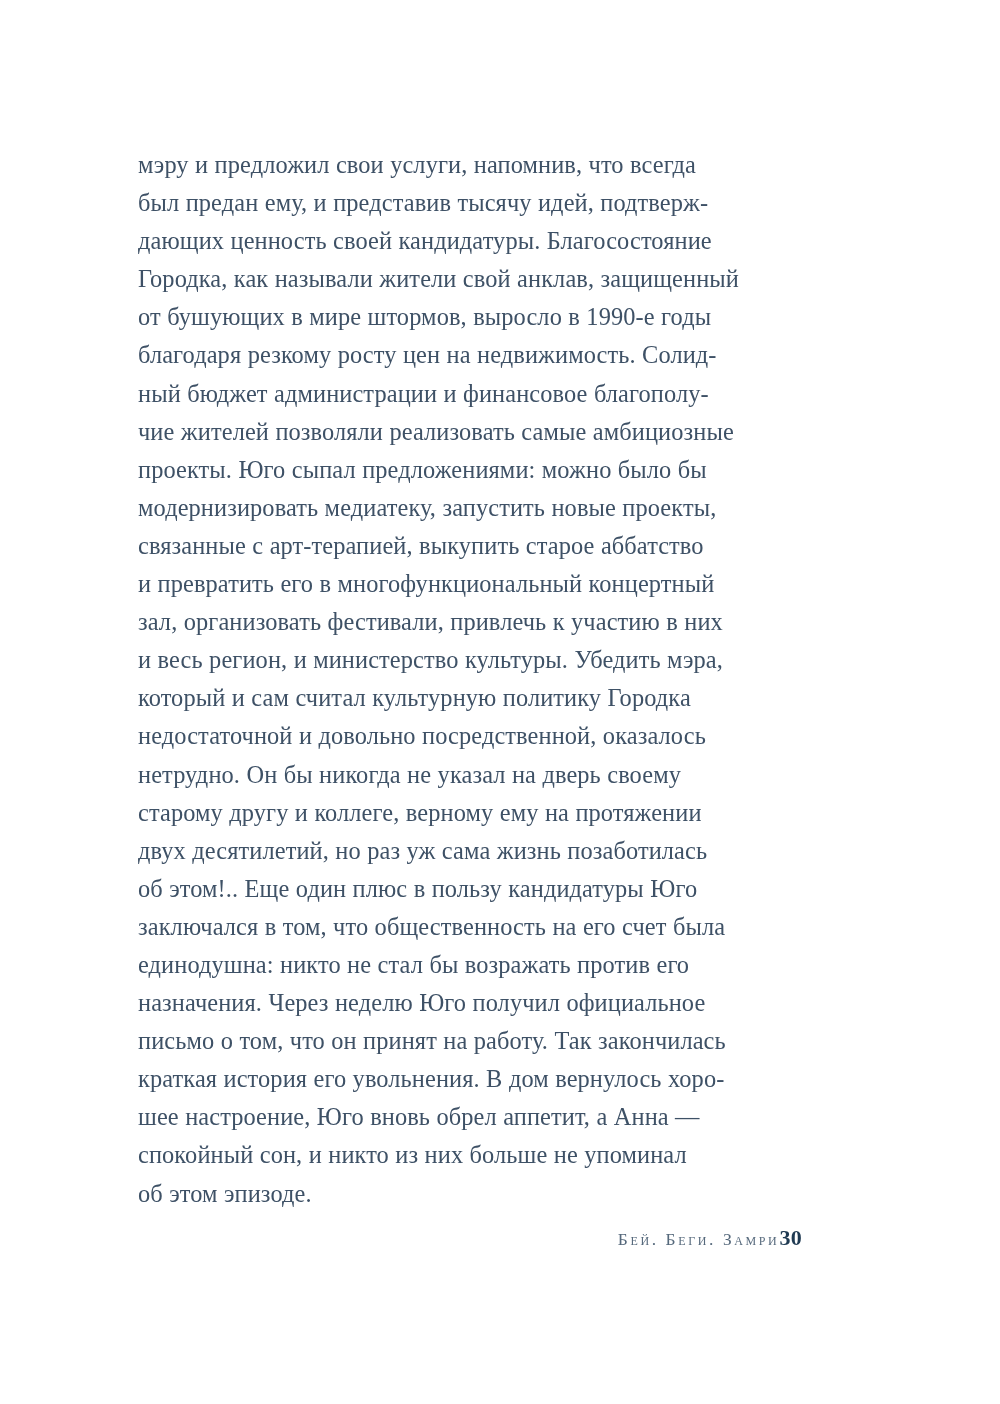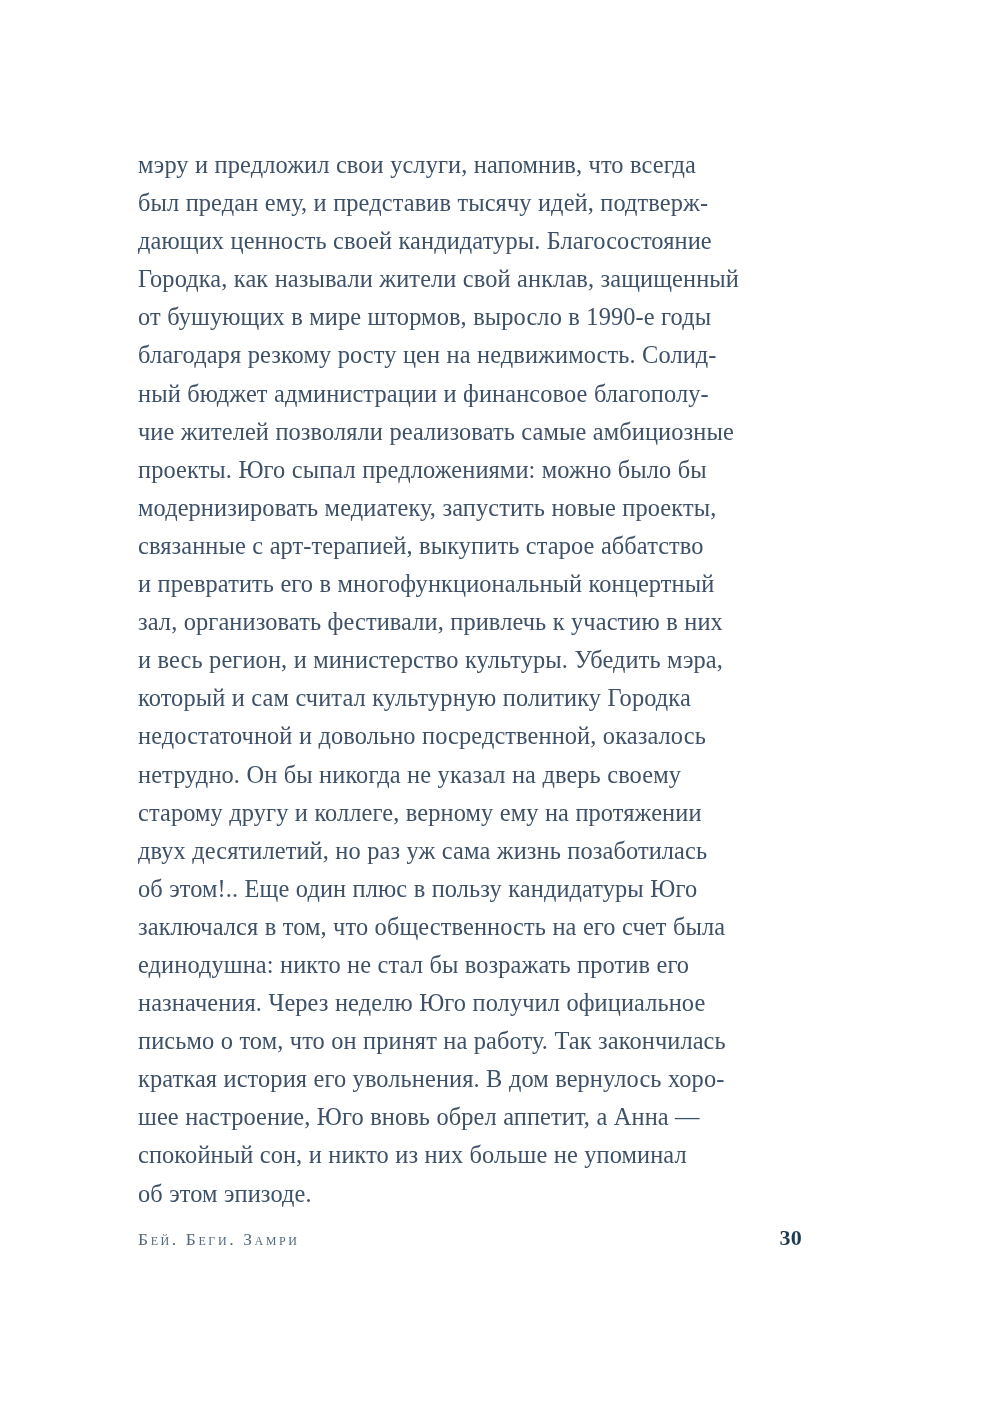--- a/index.html
+++ b/index.html
@@ -53,21 +53,21 @@
 
   
   .footer {
     position: absolute;
     left: 138px;
     top: 1228px;
     width: 664px;
     height: 34px;
     display: flex;
     align-items: baseline;
-    justify-content: space-between;
+    justify-content: flex-end;
   }
 
   .footer-title {
     color: #56697c;
     font-size: 17.5px;
     font-variant: small-caps;
     letter-spacing: 2.6px;
     white-space: pre;
     line-height: 20px;
   }

